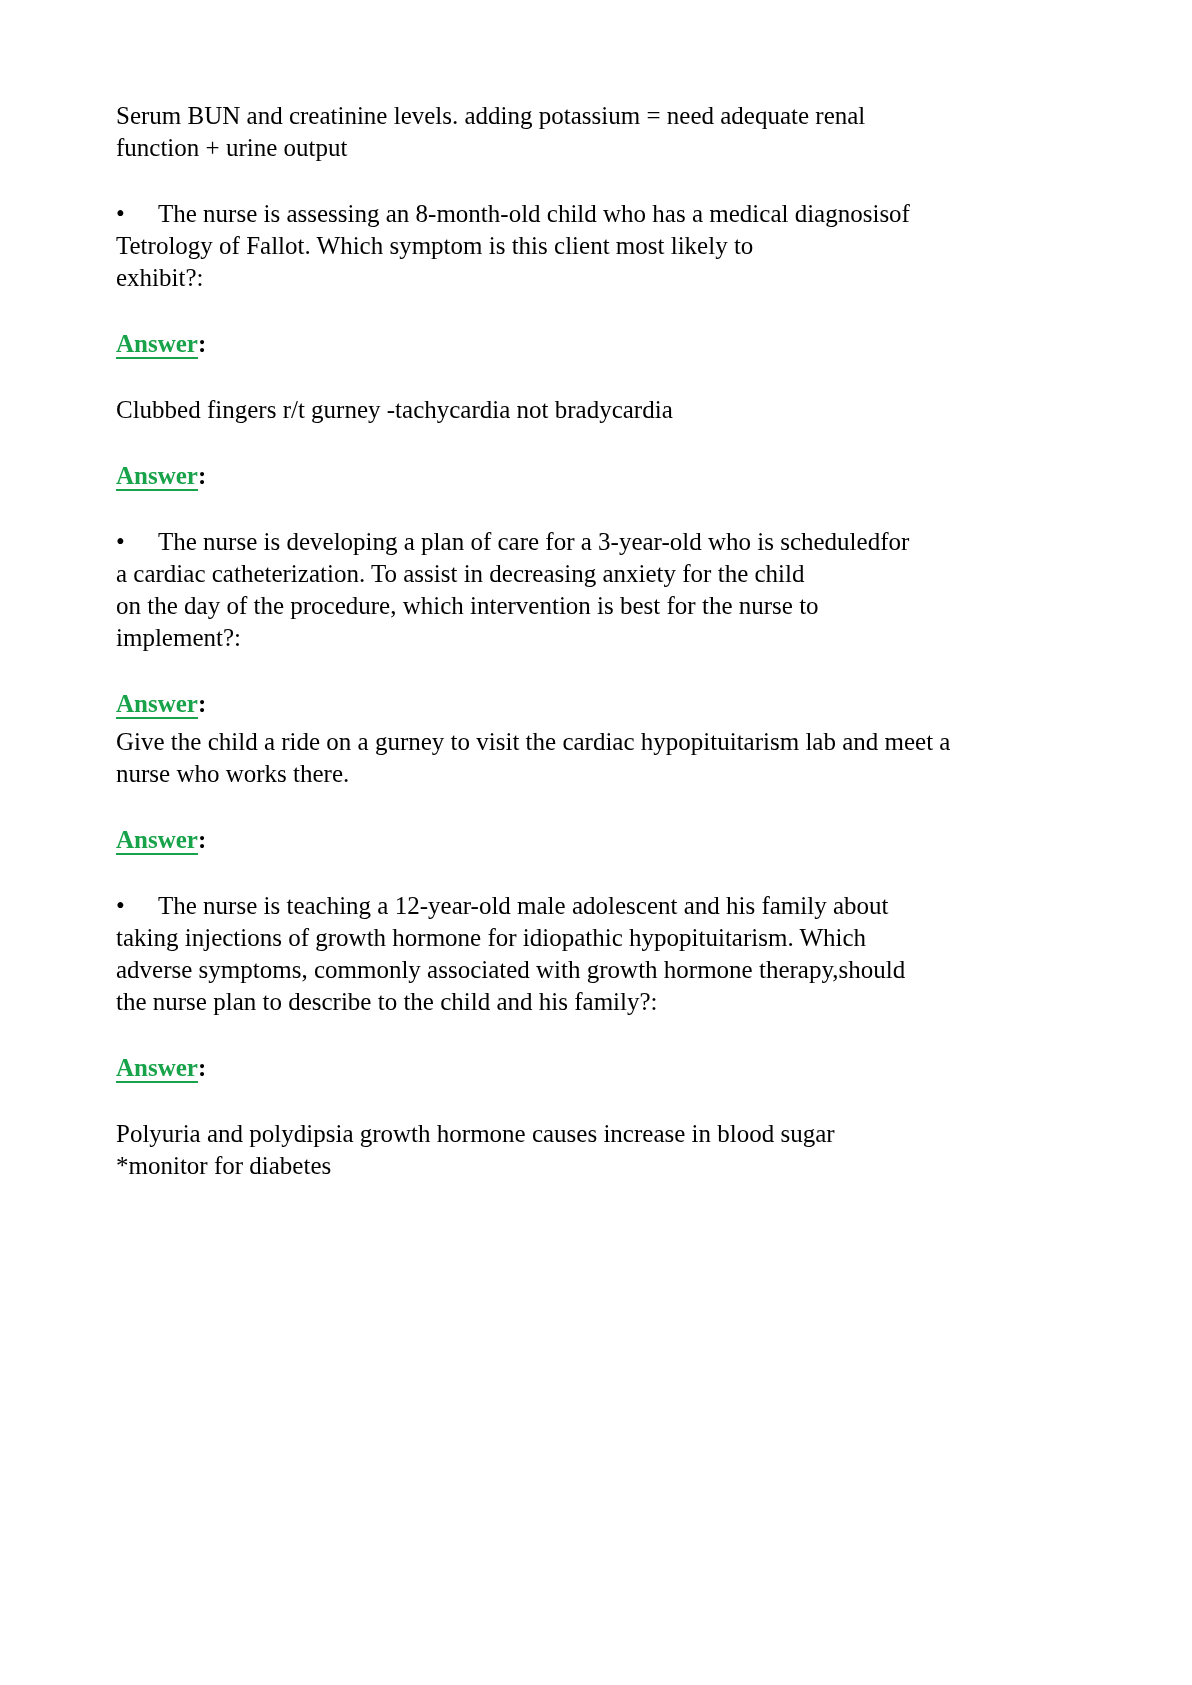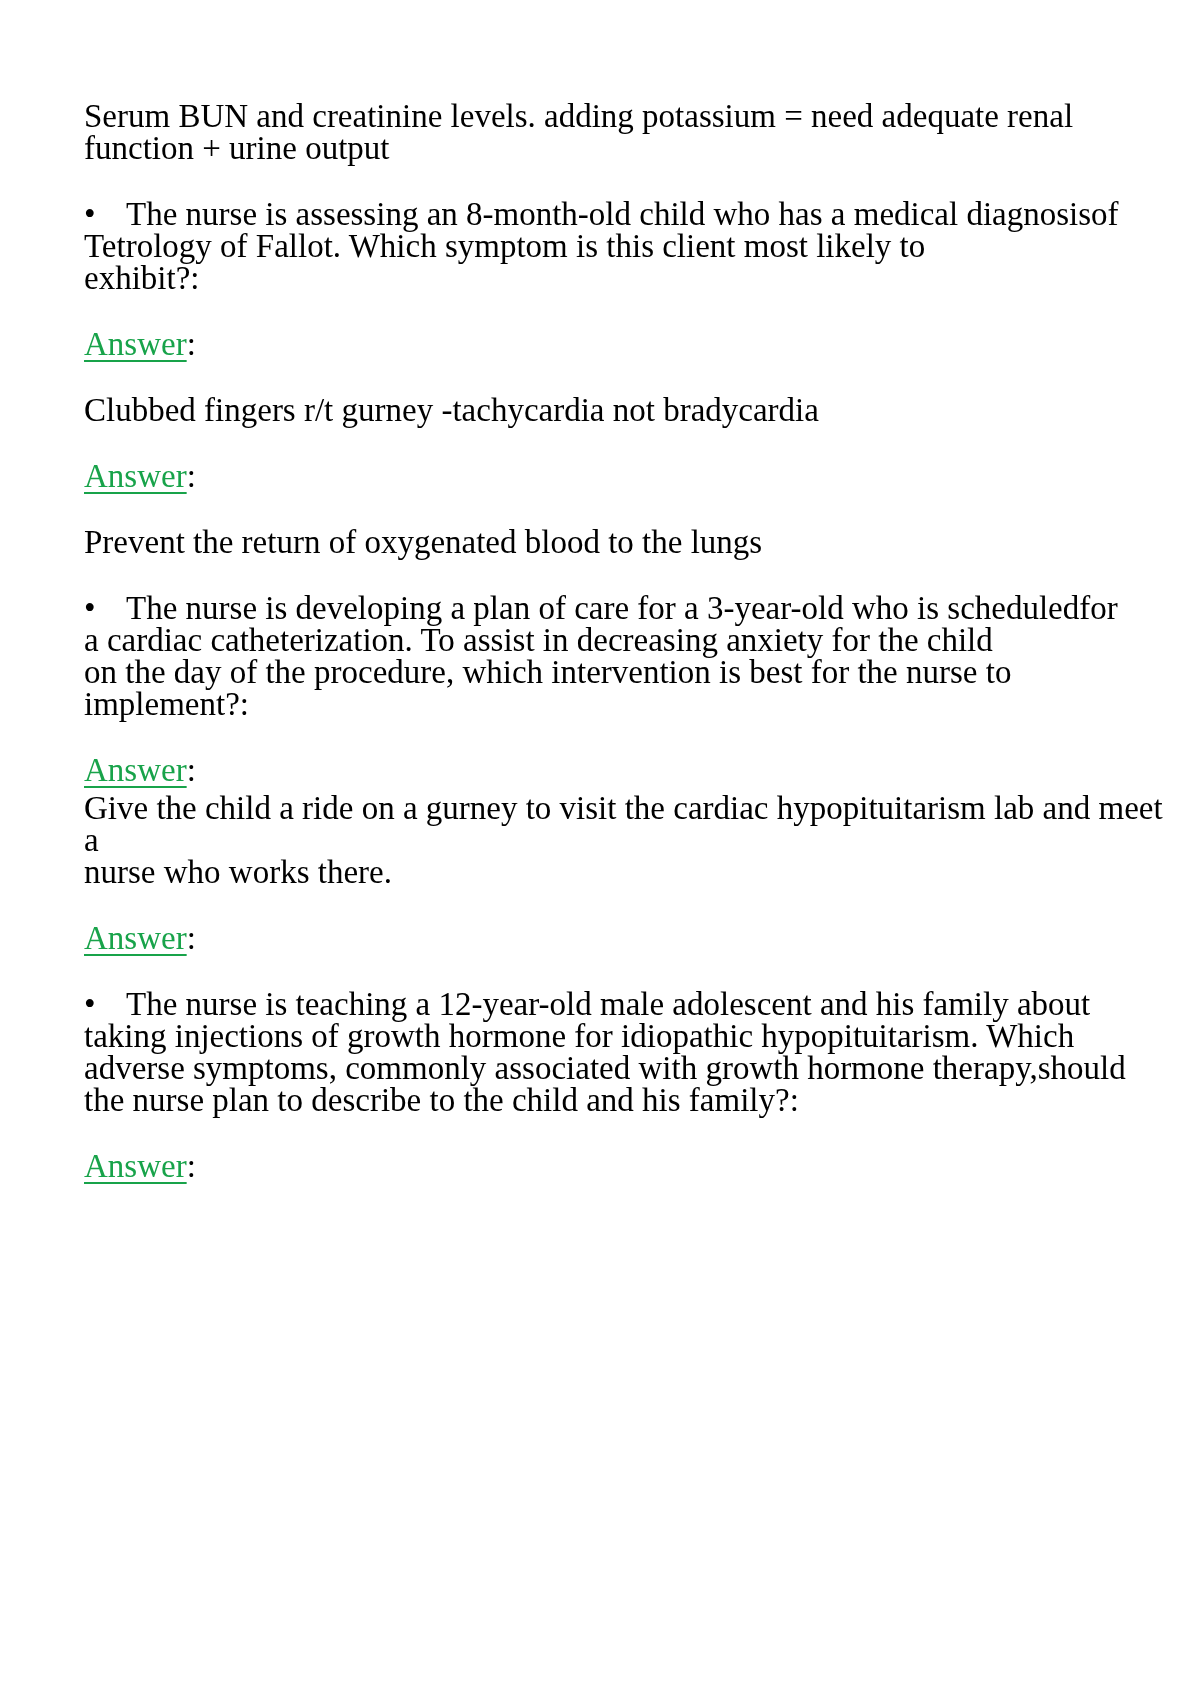--- a/index.html
+++ b/index.html
@@ -2,36 +2,36 @@
 <html><head>
 <meta charset="utf-8">
 <style>
   html, body { margin: 0; padding: 0; background: #ffffff; }
   .page {
     position: relative;
     width: 1192px;
     height: 1685px;
     background: #ffffff;
     box-sizing: border-box;
-    padding: 100px 28px 0 84px;
+    padding: 100px 28px 0 116px;
     font-family: "Liberation Serif", "DejaVu Serif", serif;
-    font-size: 33px;
+    font-size: 25px;
     line-height: 32px;
     color: #000000;
     overflow: hidden;
   }
   .block { margin: 0 0 34px 0; }
   .prelines { white-space: pre-line; }
   .question { }
   .bullet {
     display: inline-block;
     width: 42px;
     vertical-align: baseline;
   }
-  .answer-heading { font-weight: normal; }
+  .answer-heading { font-weight: bold; }
   .answer-heading.tight { margin-bottom: 6px; }
   .answer-link {
     color: #18A34A;
     text-decoration: underline;
     text-decoration-color: #18A34A;
     text-decoration-thickness: 2px;
     text-underline-offset: 5px;
     cursor: pointer;
   }
   .answer-colon { color: #000000; }
@@ -51,21 +51,20 @@
 exhibit?:</span>
   </div>
   <div class="block answer-heading">
     <span class="answer-link">Answer</span><span class="answer-colon">:</span>
   </div>
   <p class="block prelines answer-text">Clubbed fingers r/t gurney -tachycardia not bradycardia</p>
 
   <div class="block answer-heading">
     <span class="answer-link">Answer</span><span class="answer-colon">:</span>
   </div>
-  <p class="block prelines answer-text">Prevent the return of oxygenated blood to the lungs</p>
 
   <div class="block question">
     <span class="bullet">•</span><span class="prelines">The nurse is developing a plan of care for a 3-year-old who is scheduledfor
 a cardiac catheterization. To assist in decreasing anxiety for the child
 on the day of the procedure, which intervention is best for the nurse to
 implement?:</span>
   </div>
   <div class="block answer-heading tight">
     <span class="answer-link">Answer</span><span class="answer-colon">:</span>
   </div>
@@ -78,14 +77,16 @@
 
   <div class="block question">
     <span class="bullet">•</span><span class="prelines">The nurse is teaching a 12-year-old male adolescent and his family about
 taking injections of growth hormone for idiopathic hypopituitarism. Which
 adverse symptoms, commonly associated with growth hormone therapy,should
 the nurse plan to describe to the child and his family?:</span>
   </div>
   <div class="block answer-heading">
     <span class="answer-link">Answer</span><span class="answer-colon">:</span>
   </div>
+  <p class="block prelines answer-text">Polyuria and polydipsia growth hormone causes increase in blood sugar
+*monitor for diabetes</p>
 
 </div>
 
 </body></html>

